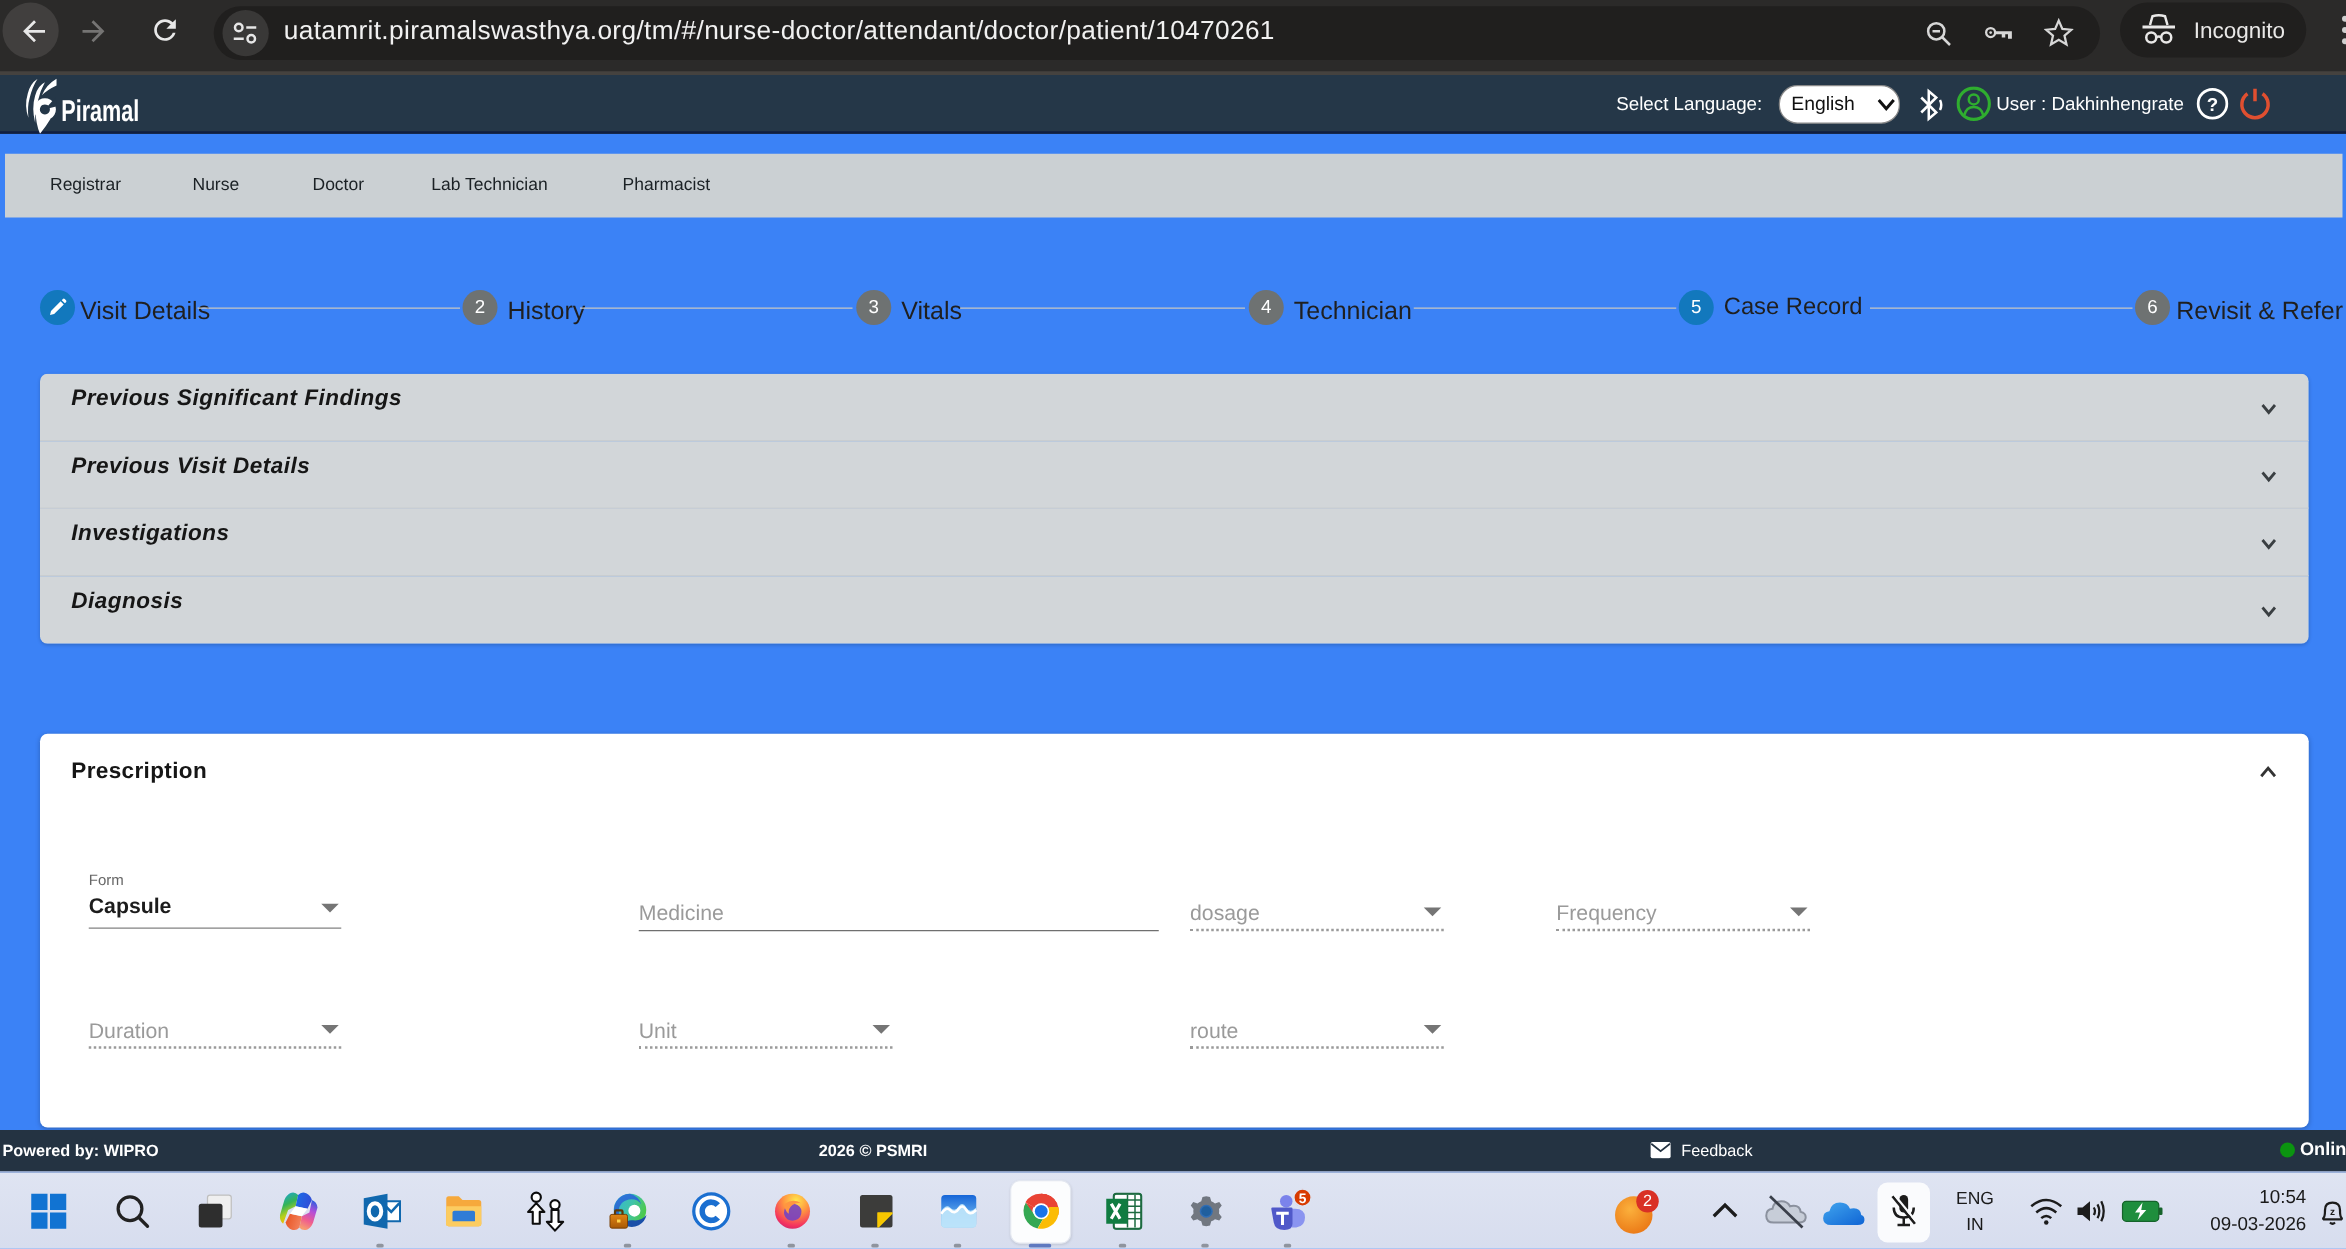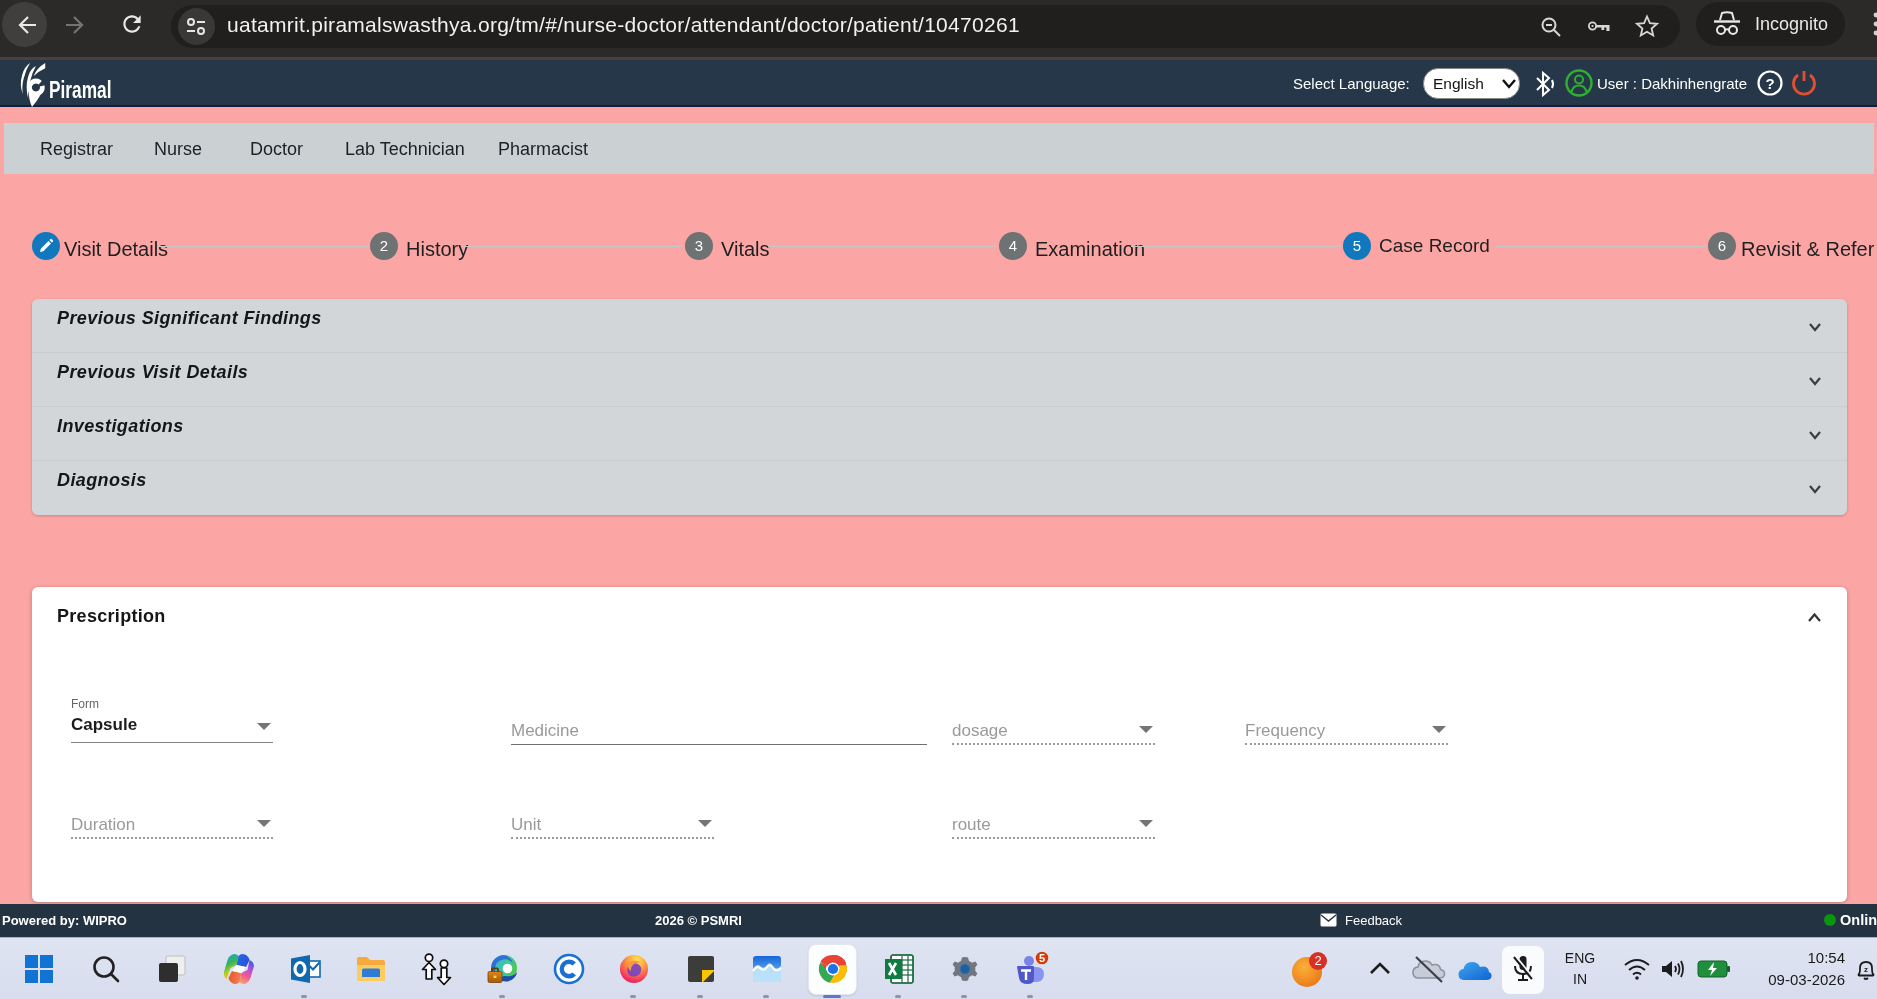--- a/index.html
+++ b/index.html
@@ -1,38 +1,38 @@
 <!DOCTYPE html>
 <html><head>
 <meta charset="utf-8">
 <style>
 * { margin:0; padding:0; box-sizing:border-box; }
 html,body { width:1877px; height:999px; overflow:hidden; font-family:"Liberation Sans", sans-serif; }
 .abs { position:absolute; }
-#page { position:relative; width:1877px; height:999px; background:#fca5a5; }
+#page { position:relative; width:1877px; height:999px; background:#3b82f6; }
 
 
 #chrome { position:absolute; top:0; left:0; width:1877px; height:60px; background:#2b2a29; }
 #chrome .btm { position:absolute; left:0; top:57px; width:1877px; height:3px; background:#45423f; }
 #backc { position:absolute; left:2px; top:2px; width:45px; height:45px; border-radius:50%; background:#413f3e; }
 #urlpill { position:absolute; left:171px; top:5px; width:1509px; height:43px; border-radius:22px; background:#201f1e; }
 #tunec { position:absolute; left:7px; top:3px; width:37px; height:37px; border-radius:50%; background:#393837; }
 #urltext { position:absolute; left:56px; top:8px; font-size:21px; color:#f1f1f1; letter-spacing:0.28px; }
 #incog { position:absolute; left:1696px; top:2px; width:149px; height:44px; border-radius:22px; background:#201f1e; color:#e9e8e7; }
 #incog span { position:absolute; left:59px; top:12px; font-size:18px; }
 
 
 #hdr { position:absolute; top:60px; left:0; width:1877px; height:47px; background:#253748; border-bottom:2px solid #101e40; }
 #hdr .lbl { color:#fff; font-size:16px; }
 #langsel { position:absolute; left:1423px; top:8px; width:97px; height:31px; background:#fff; border-radius:15px; border:1px solid #888; }
 #langsel .t { position:absolute; left:9px; top:6px; font-size:15.5px; color:#111; }
 
 
 #tabs { position:absolute; top:123px; left:4px; width:1870px; height:51px; background:#cbd0d3; }
-#tabs span { position:absolute; top:16px; font-size:18px; color:#1b2125; }
+#tabs span { position:absolute; top:16px; font-size:14px; color:#1b2125; }
 
 
 .stepc { position:absolute; top:232px; width:28px; height:28px; border-radius:50%; color:#fff; text-align:center; font-size:15px; line-height:28px; }
 .stepc.gray { background:#6e7272; }
 .stepc.blue { background:#1278bd; }
 .steplbl { position:absolute; font-size:20px; color:#1f1f1f; top:238px; }
 .stepline { position:absolute; top:246px; height:1px; background:#c6c6c4; }
 
 
 #acc { position:absolute; top:299px; left:32px; width:1815px; border-radius:6px; overflow:hidden; box-shadow:0 1px 3px rgba(0,0,0,0.2);font-style:italic; }
@@ -179,21 +179,21 @@
   </div>
   <div class="steplbl" style="left:64px">Visit Details</div>
   <div class="stepline" style="left:158px;width:210px"></div>
   <div class="stepc gray" style="left:370px">2</div>
   <div class="steplbl" style="left:406px">History</div>
   <div class="stepline" style="left:464px;width:218px"></div>
   <div class="stepc gray" style="left:685px">3</div>
   <div class="steplbl" style="left:721px">Vitals</div>
   <div class="stepline" style="left:768px;width:228px"></div>
   <div class="stepc gray" style="left:999px">4</div>
-  <div class="steplbl" style="left:1035px">Examination</div>
+  <div class="steplbl" style="left:1035px">Technician</div>
   <div class="stepline" style="left:1131px;width:210px"></div>
   <div class="stepc blue" style="left:1343px">5</div>
   <div class="steplbl" style="left:1379px;top:235px;font-size:19px">Case Record</div>
   <div class="stepline" style="left:1496px;width:210px"></div>
   <div class="stepc gray" style="left:1708px">6</div>
   <div class="steplbl" style="left:1741px">Revisit &amp; Refer</div>
 
   <div id="acc">
     <div class="panel">
         <div class="t">Previous Significant Findings</div>

